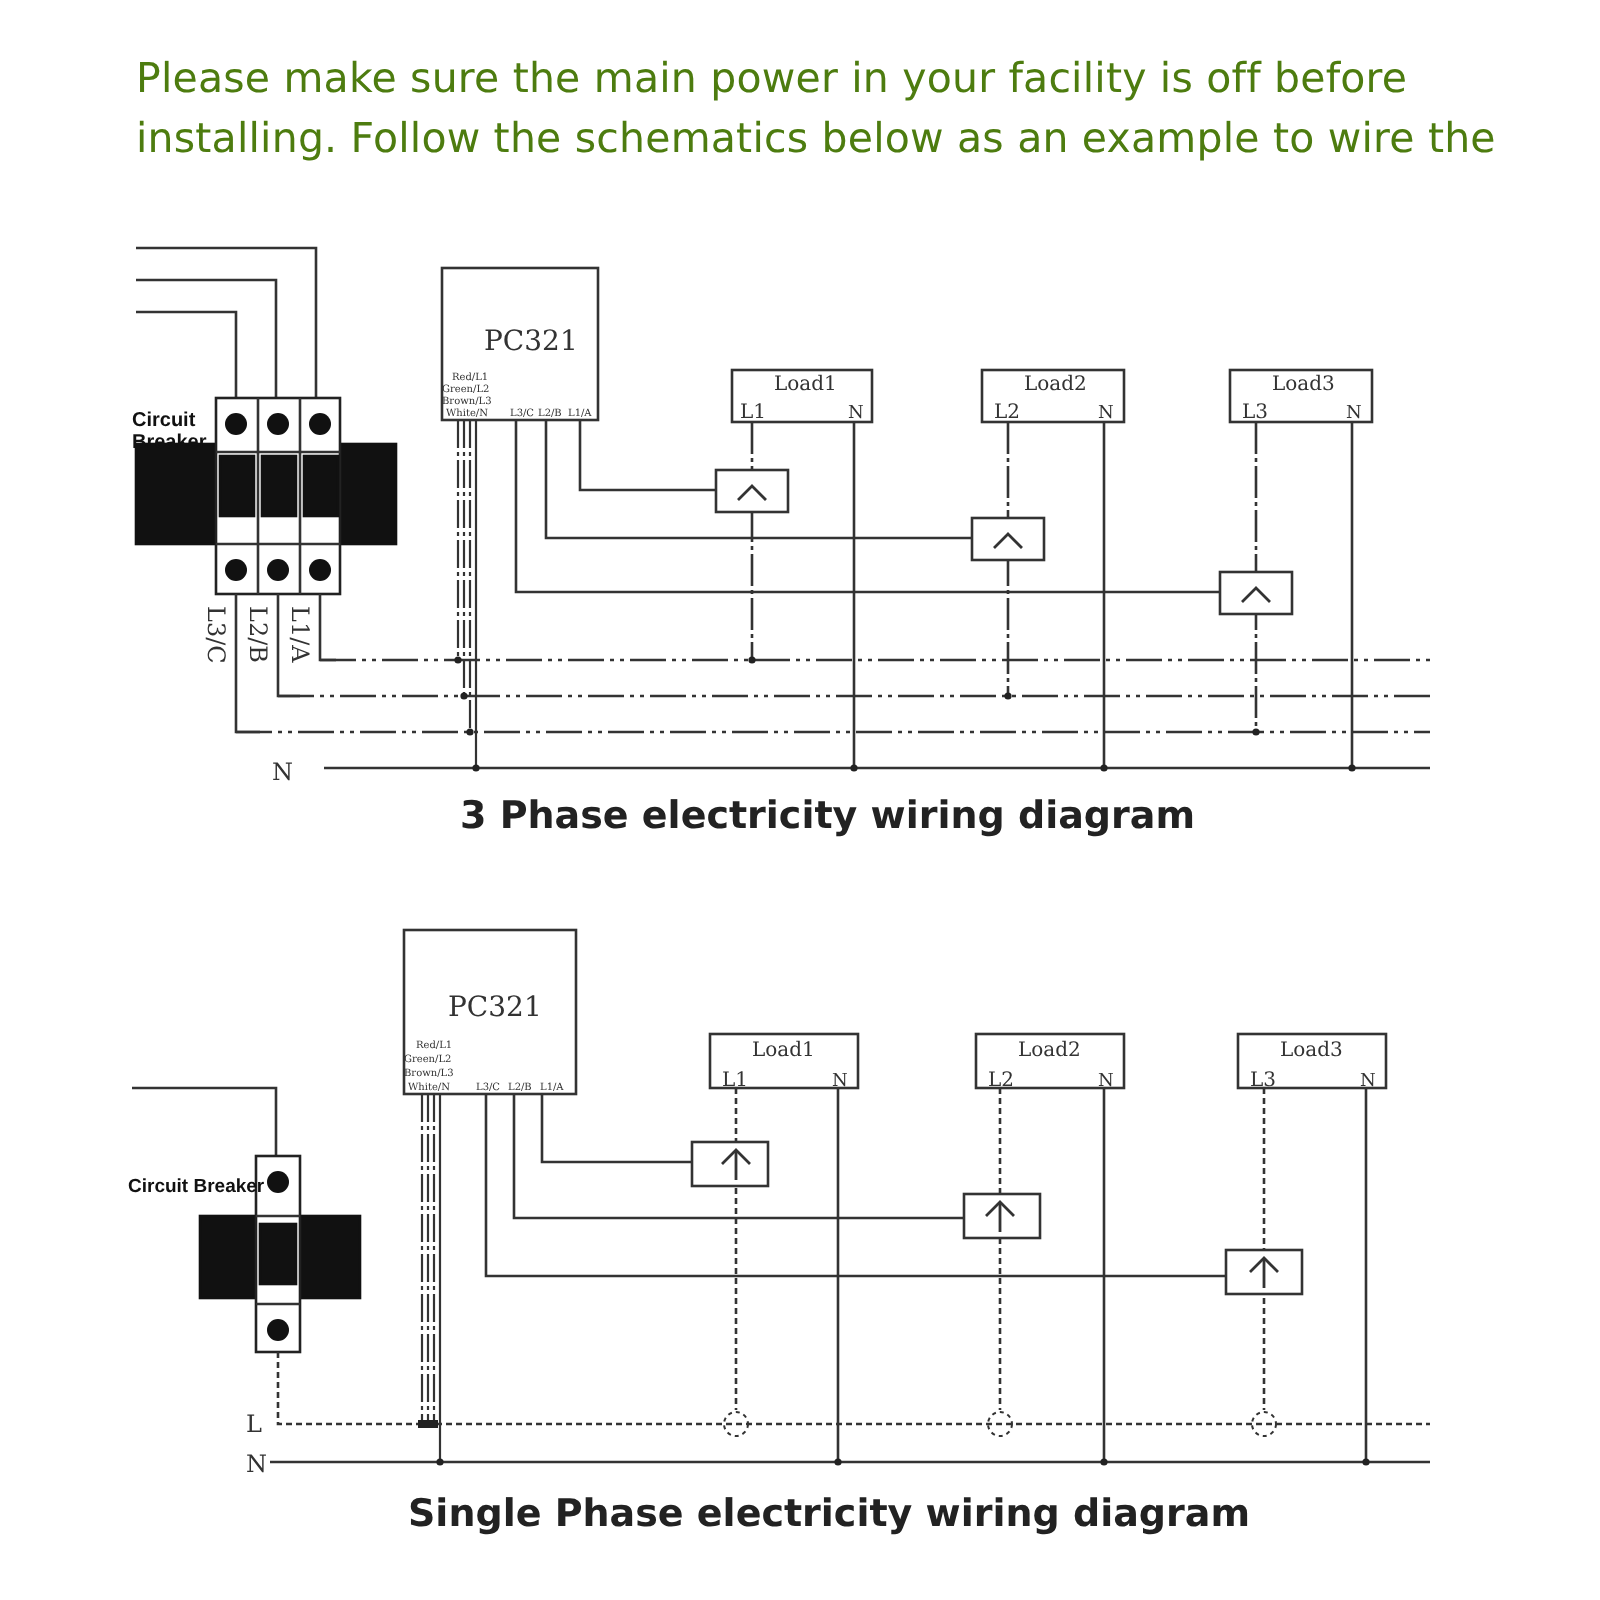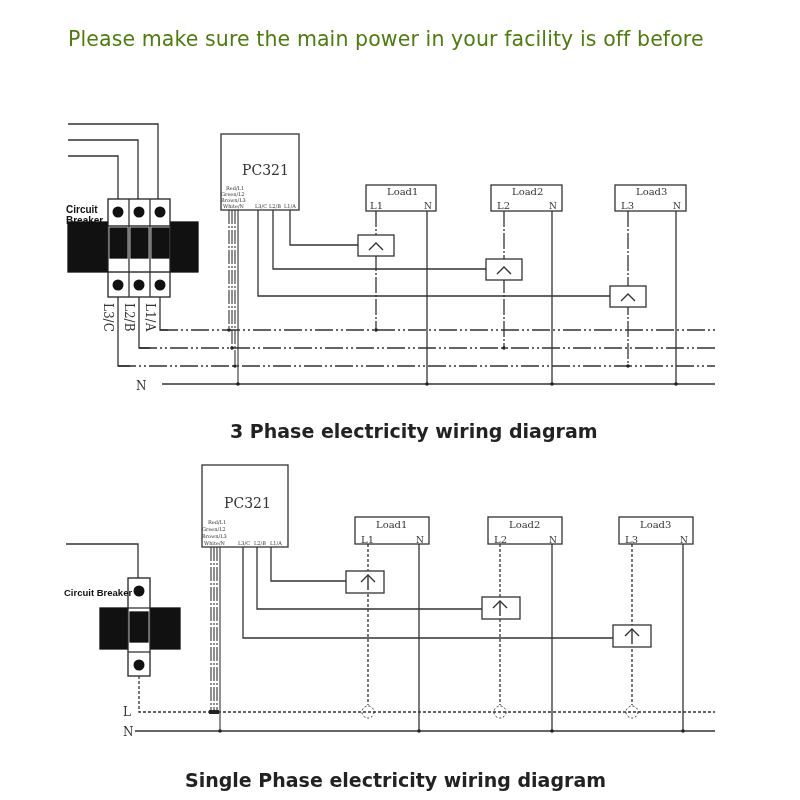--- a/index.html
+++ b/index.html
@@ -1,28 +1,29 @@
 <!DOCTYPE html>
 <html><head>
 <meta charset="utf-8">
 <style>
   html,body{margin:0;padding:0;background:#fff;}
   body{width:800px;height:800px;position:relative;overflow:hidden;font-family:"DejaVu Sans",sans-serif;color:#222;}
   .intro{position:absolute;left:68px;top:24px;width:700px;font-size:20.5px;line-height:30px;letter-spacing:0.1px;color:#4d7c0f;}
   .intro span{display:block;white-space:nowrap;}
-  .caption{position:absolute;font-family:"DejaVu Sans",sans-serif;font-weight:bold;font-size:19px;color:#222;white-space:nowrap;margin-top:23px;}
+  .caption{position:absolute;font-family:"DejaVu Sans",sans-serif;font-weight:bold;font-size:19px;color:#222;white-space:nowrap;}
   svg{position:absolute;left:0;top:0;}
   svg text{font-family:"DejaVu Serif","Liberation Serif",serif;fill:#333;}
   .lbl-sans{font-family:"Liberation Sans",sans-serif !important;font-weight:bold;fill:#111 !important;}
 </style>
 </head>
 <body>
 
 <div class="intro">
   <span>Please make sure the main power in your facility is off before</span>
+  <span>installing. Follow the schematics below as an example to wire the</span>
 </div>
 
 <svg width="800" height="800" viewBox="0 0 800 800">
 
   <g stroke="#333" fill="none" stroke-width="1.3">
 
     <path d="M68 124 H158 V200"></path>
     <path d="M68 140 H138 V200"></path>
     <path d="M68 156 H118 V200"></path>
 
@@ -219,13 +220,13 @@
     </g>
     <g>
       <rect x="613" y="625" width="38" height="22" fill="#fff"></rect>
       <path d="M625 636 L632 629 L639 636" stroke-width="1.4"></path>
         <line x1="632" y1="629" x2="632" y2="644" stroke-width="1.4"></line>
     </g>
   </g>
 </svg>
 
 <div class="caption" style="left:230px;top:397px;">3 Phase electricity wiring diagram</div>
-<div class="caption" style="left:185px;top:746px;">Single Phase electricity wiring diagram</div>
+<div class="caption" style="left:204px;top:746px;">Single Phase electricity wiring diagram</div>
 
 </body></html>

